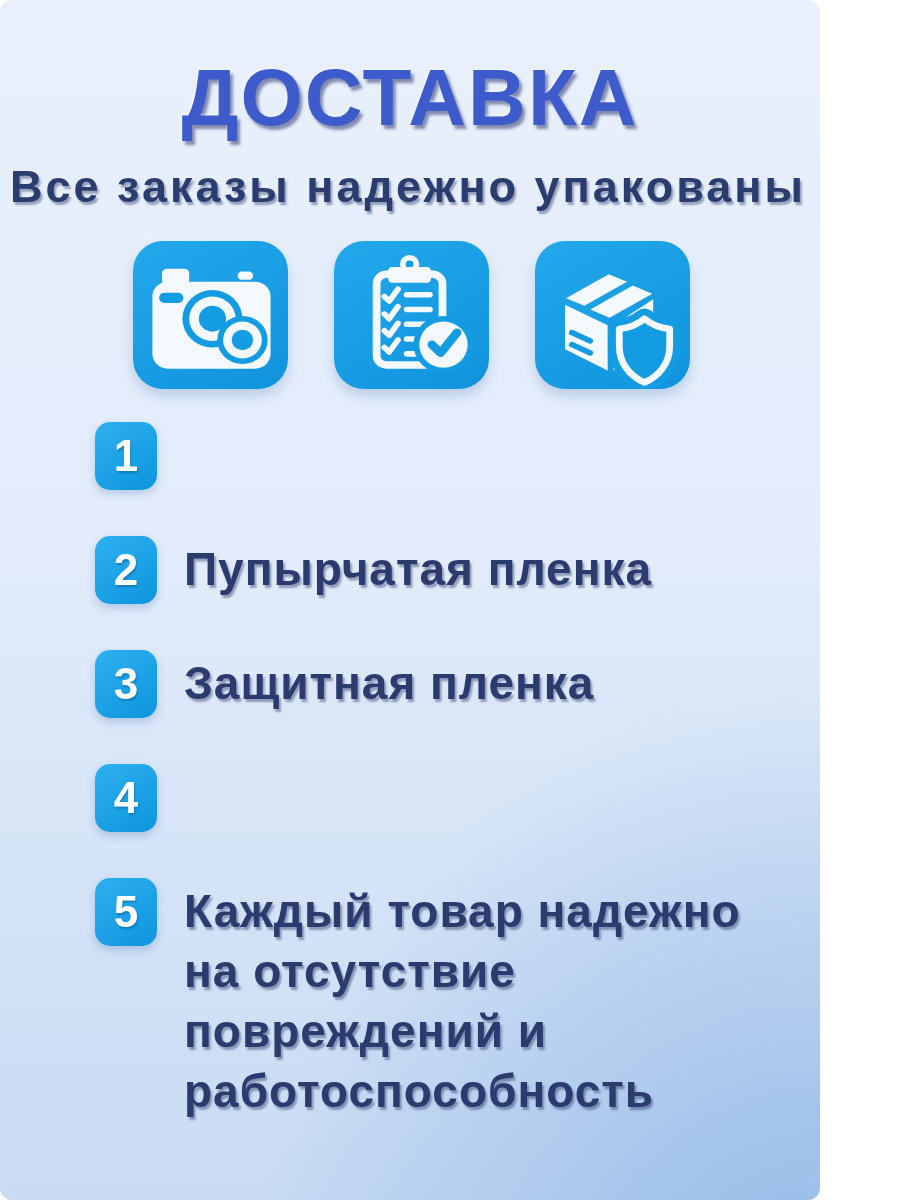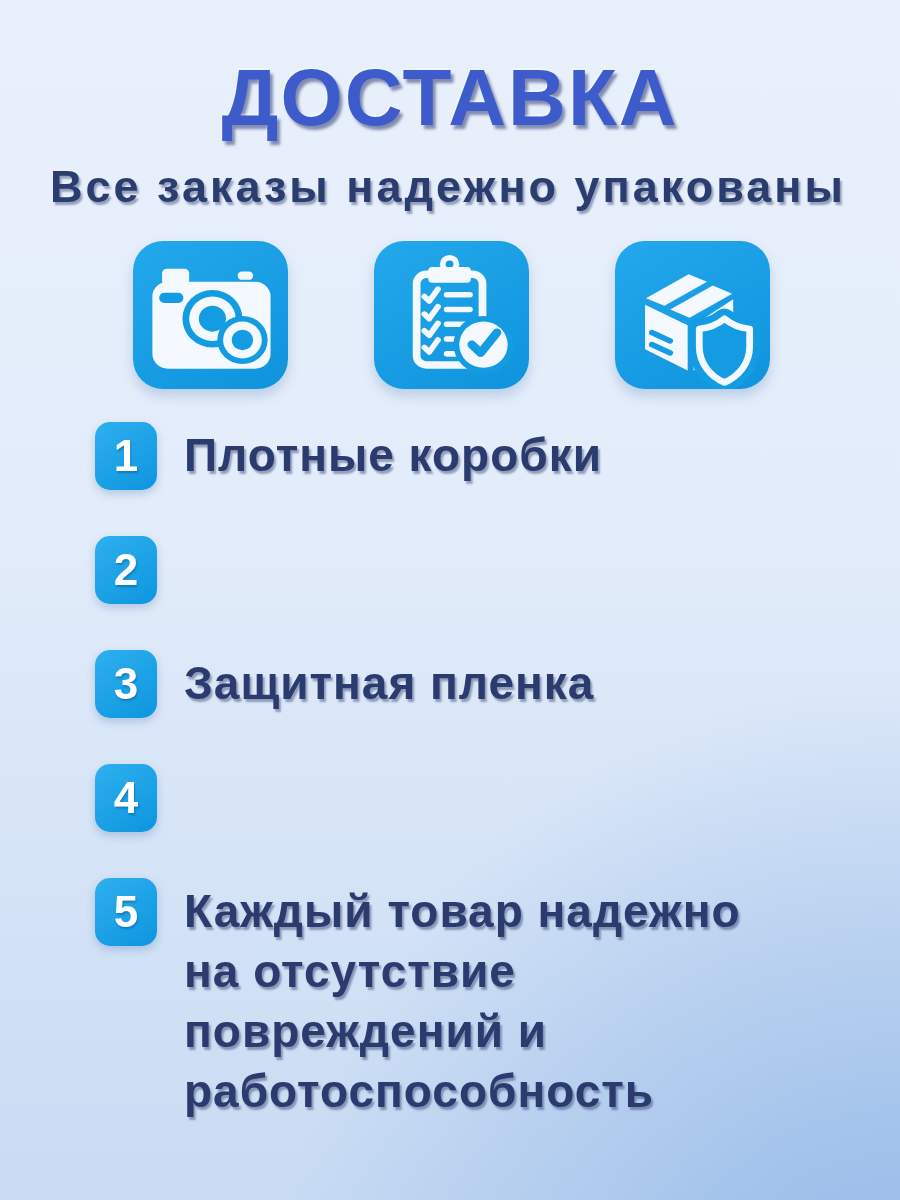--- a/index.html
+++ b/index.html
@@ -1,24 +1,25 @@
 <!DOCTYPE html>
 <html><head>
 <meta charset="utf-8">
 <style>
   html, body { margin: 0; padding: 0; }
   .page {
     position: relative;
-    width: 900px;
+    width: 820px;
     height: 1200px;
     overflow: hidden;
     font-family: "Liberation Sans", "DejaVu Sans", sans-serif;
     background:
       radial-gradient(120% 95% at 100% 112%, rgba(142,181,230,0.95) 0%, rgba(142,181,230,0.0) 58%),
       linear-gradient(180deg, #e9f0fc 0%, #e2ecfa 45%, #c8dbf3 100%);
+    border-radius: 12px;
   }
   .title {
     margin: 58px 0 0 0;
     text-align: center;
     font-size: 80px;
     font-weight: 800;
     letter-spacing: 2px;
     line-height: 1;
     color: #3d5bca;
     text-shadow: -1px -2px 1px rgba(255,255,255,0.35), 3px 4px 3px rgba(30,42,100,0.5);
@@ -141,25 +142,25 @@
         <path d="M113 84 C121 91 130 94 139 95 L139 114 C139 132 128 146 113 153 C98 146 87 132 87 114 L87 95 C96 94 105 91 113 84 Z" fill="#149ce2" stroke="#f3f9fe" stroke-width="7" stroke-linejoin="round"></path>
       </svg>
     </div>
 
   </div>
 
   <div class="list">
 
     <div class="row">
       <span class="badge">1</span>
-      <span class="item-text">Плотные коробки</span>
     </div>
 
     <div class="row">
       <span class="badge">2</span>
+      <span class="item-text">Пупырчатая пленка</span>
     </div>
 
     <div class="row">
       <span class="badge">3</span>
       <span class="item-text">Защитная пленка</span>
     </div>
 
     <div class="row">
       <span class="badge">4</span>
     </div>

